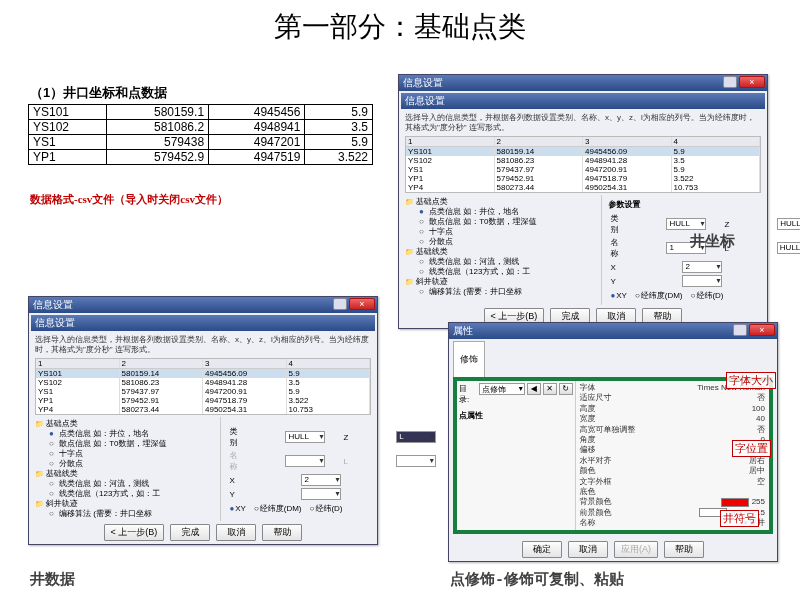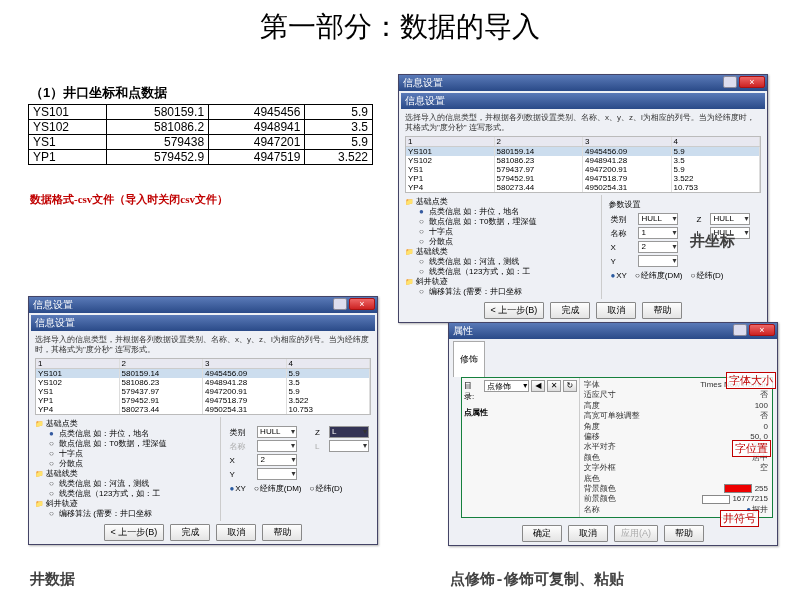--- a/index.html
+++ b/index.html
@@ -26,62 +26,62 @@
   .grid-row.sel { background: #cde; }
 
   .tree { font-size: 8px; padding: 2px 6px; line-height: 1.25; }
   .tree-folder::before { content:"📁"; font-size: 7px; margin-right: 2px; }
   .tree-item { padding-left: 14px; }
   .tree-item::before { content:"○"; display: inline-block; width: 10px; color: #444; }
   .tree-item.sel::before { content:"●"; color: #355aa0; }
 
   .form-line { display: flex; align-items: center; font-size: 8px; padding: 1px 6px; gap: 4px; }
   .form-line label { display: inline-block; }
-  .select { display: inline-block; min-width: 40px; height: 12px; background: #fff; border: 1px solid #999; font-size: 8px; padding: 0 2px; position: relative; }
+  .select { display: inline-block; min-width: 40px; height: 12px; background: #fff; border: 1px solid #999; font-size: 8px; padding: 0 2px; position: relative; margin-left: 44px; }
   .select::after { content:"▾"; position: absolute; right: 1px; top: 0; font-size: 8px; color: #333; }
   .select.dark { background: #335; color:#fff; }
 
   .radio-row { font-size: 8px; padding: 2px 6px; display:flex; gap:8px; align-items:center; }
   .radio::before { content:"○"; margin-right:1px; } .radio.sel::before { content:"●"; color:#2a5aa0; }
 
   .btn-row { text-align: center; padding: 3px 0; display:flex; justify-content:center; gap:6px; }
   .btn { display:inline-block; font-size: 9px; background: linear-gradient(#fdfdfd,#e4e4e4); border: 1px solid #888; border-radius: 1px; padding: 1px 6px; min-width: 40px; text-align:center; }
 
   .caption-red { position: absolute; font-size: 15px; font-weight: bold; color: #404040; font-family: Liberation Mono, monospace; }
 
   .win1 { top: 74px; left: 398px; width: 370px; }
   .win2 { top: 296px; left: 28px; width: 350px; }
   .win3 { top: 322px; left: 448px; width: 330px; }
 
   .two-col { display:flex; }
   .left-pane { width: 55%; }
   .right-pane { width: 45%; border-left:1px solid #ccc; padding:2px; }
-  .right-pane .heading { font-size: 8px; font-weight: normal; padding: 2px 4px; }
+  .right-pane .heading { font-size: 8px; font-weight: bold; padding: 2px 4px; }
 
   .prop-win .tab { display:inline-block; font-size:9px; background:#fff; border:1px solid #aaa; border-bottom:none; padding:11px 6px; margin:2px 0 0 4px; }
-  .prop-body { display:flex; background:#f7f7f7; border:1px solid #15803d; margin:0 4px 4px 12px; }
+  .prop-body { display:flex; background:#f7f7f7; border:4px solid #15803d; margin:0 4px 4px 4px; }
   .prop-left { width: 38%; border-right:1px solid #ccc; padding:2px; font-size:8px; }
   .prop-right { width: 62%; padding:2px; font-size:8px; }
   .prop-toolbar { display:flex; gap:2px; padding:0 0 3px 0; }
   .mini-btn { width:14px; height:12px; background:linear-gradient(#fff,#ddd); border:1px solid #999; font-size:8px; text-align:center; line-height:10px; }
   .mini-select { width:46px; height:12px; background:#fff; border:1px solid #999; font-size:8px; position:relative; padding-left:2px; }
   .mini-select::after { content:"▾"; position:absolute; right:1px; }
   .prop-list-label { padding:2px 0; font-weight:bold; }
   .kv { display:flex; justify-content:space-between; padding:0 2px; line-height:1.3; }
   .kv .k { color:#333; }
   .kv .v { color:#333; }
   .color-swatch { display:inline-block; width:28px; height:9px; border:1px solid #888; vertical-align:middle; }
   .swatch-red { background:#e00; }
   .swatch-white { background:#fff; }
   .annot { position:absolute; border:1px solid #c00000; font-size:11px; color:#c00000; font-family:"SimSun"; background:rgba(255,255,255,0.85); padding:0 2px; }
 </style>
 </head>
 <body>
 
-<div class="slide-title">第一部分：数据的导入</div>
+<div class="slide-title">第一部分：基础点类</div>
 
 <div class="section-label s1">（1）井口坐标和点数据</div>
 
 <table class="data-table">
   <tbody>
       <tr>
         <td>YS101</td>
         <td>580159.1</td>
         <td>4945456</td>
         <td>5.9</td>
@@ -324,20 +324,24 @@
         </div>
       <div class="kv">
           <span class="k">适应尺寸</span>
           <span class="v">否</span>
         </div>
       <div class="kv">
           <span class="k">高度</span>
           <span class="v">100</span>
         </div>
       <div class="kv">
+          <span class="k">宽度</span>
+          <span class="v">40</span>
+        </div>
+      <div class="kv">
           <span class="k">高宽可单独调整</span>
           <span class="v">否</span>
         </div>
       <div class="kv">
           <span class="k">角度</span>
           <span class="v">0</span>
         </div>
       <div class="kv">
           <span class="k">偏移</span>
           <span class="v">50, 0</span>

